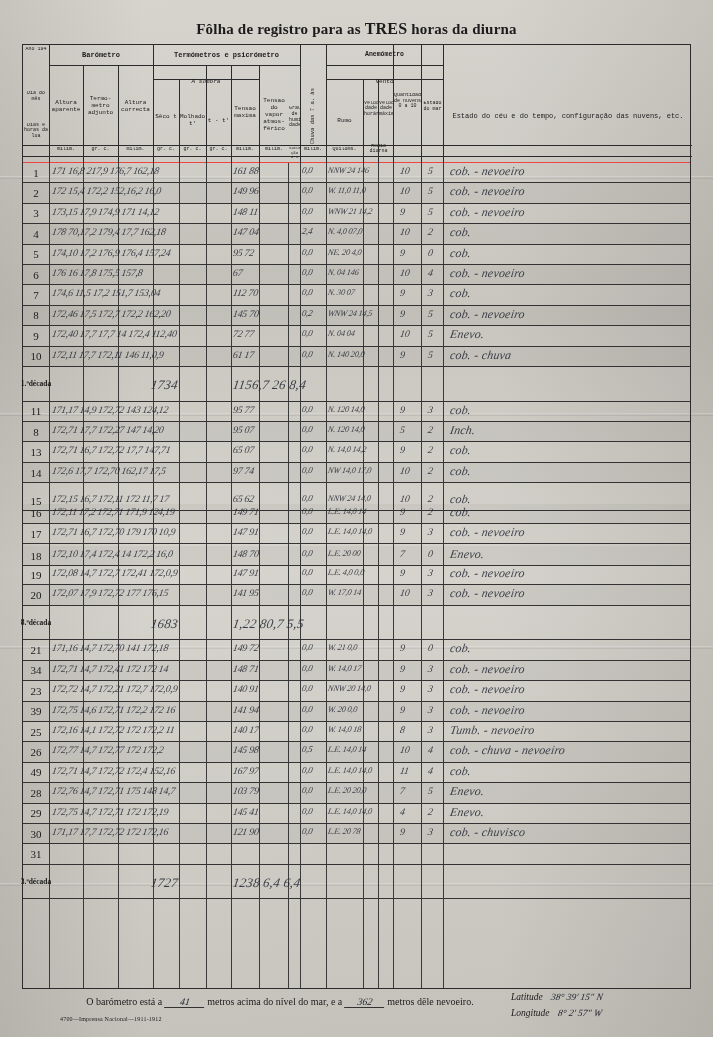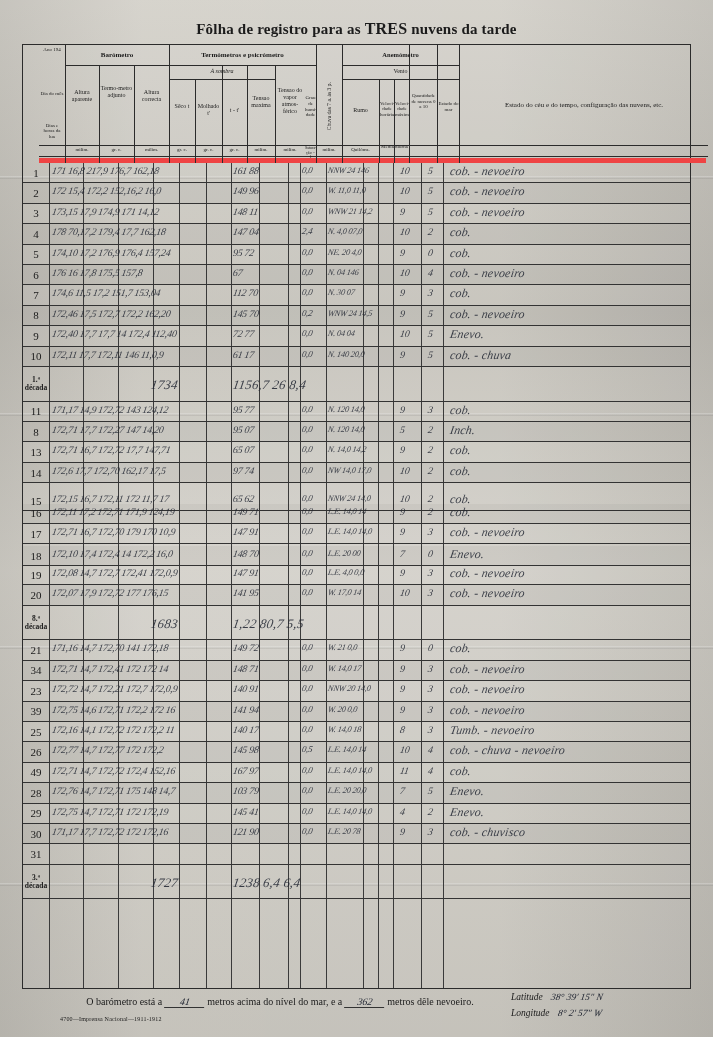--- a/index.html
+++ b/index.html
@@ -32,45 +32,45 @@
   }
   .title .big{font-size:16px;}
   .sheet{
     position:absolute;
     left:22px;top:44px;width:669px;height:945px;
     border:1px solid #2b2b2b;
     box-sizing:border-box;
     background:rgba(255,255,255,0.04);
   }
   
-  .hdr{position:absolute;left:16px;top:0;width:100%;height:118px;border-bottom:5px solid #ef4444;box-sizing:border-box;}
+  .hdr{position:absolute;left:0;top:0;width:100%;height:118px;border-bottom:1px solid #ef4444;box-sizing:border-box;font-family:Liberation Mono, monospace;}
   .cell{position:absolute;box-sizing:border-box;font-size:5.5px;line-height:1.15;text-align:center;overflow:hidden;}
   .vline{position:absolute;top:0;width:1px;background:#2b2b2b;}
   .hline{position:absolute;height:1px;background:#2b2b2b;}
   .grp{font-size:7px;font-weight:bold;}
-  .sub{font-size:6px;}
+  .sub{font-size:6px;margin-top:11px;}
   .tiny{font-size:5px;}
   .rot{transform:rotate(-90deg);transform-origin:center center;white-space:nowrap;}
   
   .rows{position:absolute;left:0;top:118px;right:0;bottom:0;}
   .row{
     position:absolute;left:0;right:0;height:20.4px;
     border-bottom:1px solid #333;
     box-sizing:border-box;
   }
   .rowdark{background:rgba(0,0,0,0.035);}
   .rownum{
     position:absolute;left:0;width:26px;height:100%;
     display:flex;align-items:center;justify-content:center;
     font-size:11px;font-family:"Liberation Serif",serif;
   }
   .decade{
     position:absolute;left:0;width:26px;height:100%;
     display:flex;align-items:center;justify-content:center;
-    font-size:7.5px;font-weight:bold;line-height:1;text-align:center;flex-direction:column;
+    font-size:7.5px;font-weight:bold;line-height:1;text-align:center;flex-direction:row;
   }
   .colsep{position:absolute;top:0;bottom:0;width:1px;background:#3a3a3a;}
   .hw{
     position:absolute;
     font-family:"Liberation Serif", serif;
     font-style:italic;
     color:#1f2430;
     white-space:nowrap;
     font-size:10.5px;
     letter-spacing:.2px;
@@ -96,21 +96,21 @@
 </head>
 <body>
 
 <div class="paper"></div>
 <div class="fold" style="top:176px"></div>
 <div class="fold" style="top:413px"></div>
 <div class="fold" style="top:646px"></div>
 <div class="fold" style="top:883px"></div>
 
 <div class="title">
-  <span>Fôlha de registro para as </span><span class="big">TRES</span><span> nuvens da tarde</span>
+  <span>Fôlha de registro para as </span><span class="big">TRES</span><span> horas da diurna</span>
 </div>
 
 <div class="sheet">
 
   <div class="hdr">
 
     <div class="vline" style="left:26px;height:118px;"></div>
     <div class="vline" style="left:130px;height:118px;"></div>
     <div class="vline" style="left:277px;height:118px;"></div>
     <div class="vline" style="left:303px;height:118px;"></div>

